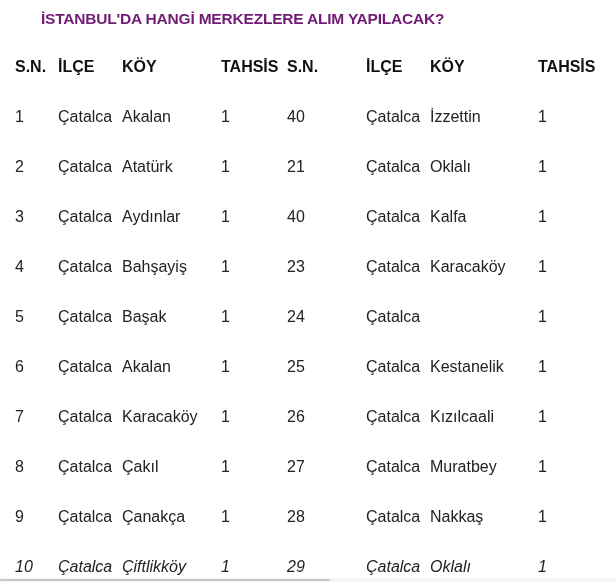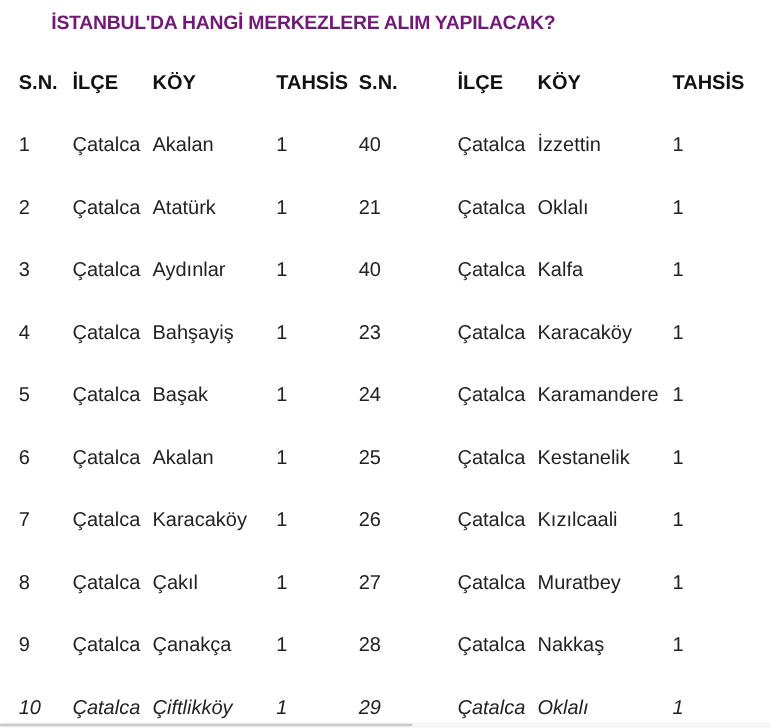--- a/index.html
+++ b/index.html
@@ -72,21 +72,20 @@
       <span class="c6">Karacaköy</span>
       <span class="c7">1</span>
     </div>
     <div class="row" style="top: 308px;">
       <span class="c0">5</span>
       <span class="c1">Çatalca</span>
       <span class="c2">Başak</span>
       <span class="c3">1</span>
       <span class="c4">24</span>
       <span class="c5">Çatalca</span>
-      <span class="c6">Karamandere</span>
       <span class="c7">1</span>
     </div>
     <div class="row" style="top: 358px;">
       <span class="c0">6</span>
       <span class="c1">Çatalca</span>
       <span class="c2">Akalan</span>
       <span class="c3">1</span>
       <span class="c4">25</span>
       <span class="c5">Çatalca</span>
       <span class="c6">Kestanelik</span>

